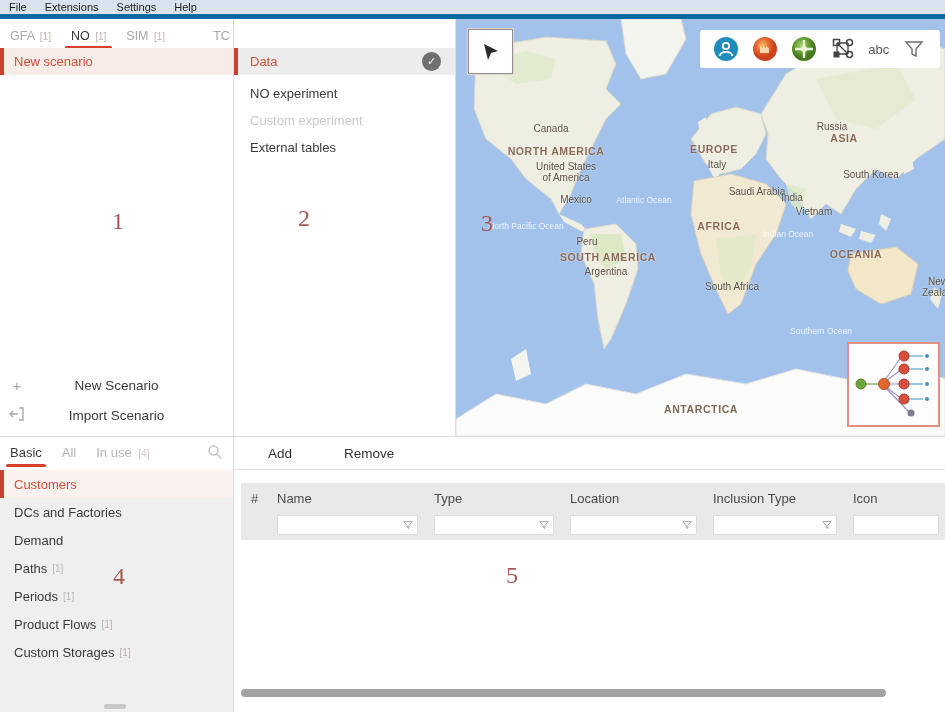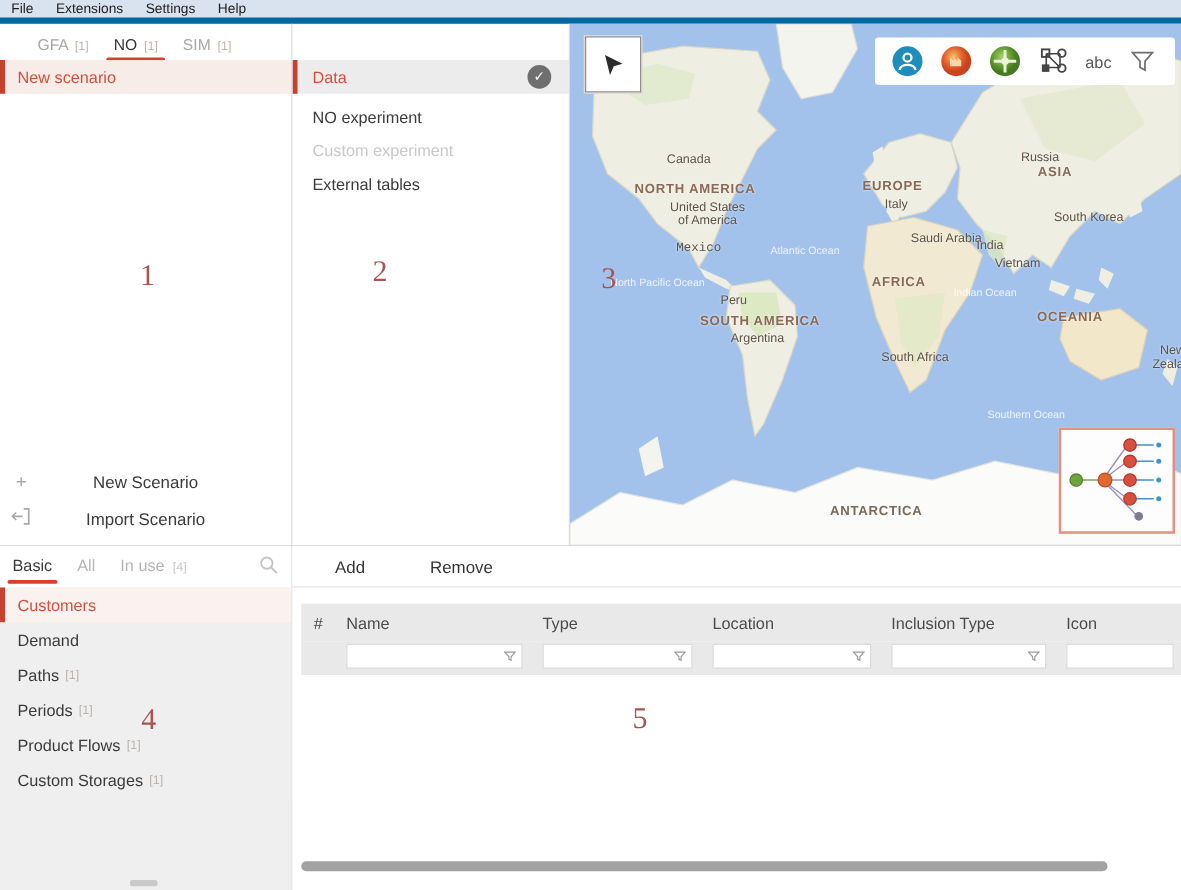--- a/index.html
+++ b/index.html
@@ -12,21 +12,21 @@
     background:#d9e3f0; border-bottom:5px solid #0369a1; display:flex; align-items:center;
     font-size:11px; color:#1c1c1c; }
   .menubar .mitem { padding:0 9px; cursor:default; }
 
   
   .vdiv { position:absolute; width:1px; background:#dddddd; }
   .hdiv { position:absolute; height:1px; background:#dddddd; }
 
   
   .scen-tabs { position:absolute; left:0; top:25px; width:233px; height:23px; background:#fff;
-    display:flex; align-items:center; font-size:12.5px; overflow:hidden; white-space:nowrap;padding-left:20px; }
+    display:flex; align-items:center; font-size:12.5px; overflow:hidden; white-space:nowrap; }
   .stab { padding:2px 10px 4px 10px; color:#a7a7a7; position:relative; flex:0 0 auto; }
   .stab .cnt { font-size:10px; color:#c4b4b0; margin-left:2px; }
   .stab.active { color:#333; }
   .stab.active::after { content:""; position:absolute; left:4px; right:4px; bottom:-2px;
     height:3px; background:#d8402c; border-radius:2px; }
 
   
   .lrow { height:27px; display:flex; align-items:center; padding-left:14px;
     font-size:13px; color:#3a3a3a; position:relative; }
   .lrow .cnt { font-size:10px; color:#bdb3af; margin-left:5px; }
@@ -214,21 +214,21 @@
     <div class="maplabel ml-cont" style="left:152px; top:238px;">SOUTH AMERICA</div>
     <div class="maplabel ml-cont" style="left:258px; top:130px;">EUROPE</div>
     <div class="maplabel ml-cont" style="left:388px; top:119px;">ASIA</div>
     <div class="maplabel ml-cont" style="left:263px; top:207px;">AFRICA</div>
     <div class="maplabel ml-cont" style="left:400px; top:235px;">OCEANIA</div>
     <div class="maplabel ml-cont ml-ant" style="left:245px; top:390px;">ANTARCTICA</div>
 
     <div class="maplabel ml-country" style="left:95px; top:109px;">Canada</div>
     <div class="maplabel ml-country" style="left:110px; top:147px;">United States</div>
     <div class="maplabel ml-country" style="left:110px; top:158px;">of America</div>
-    <div class="maplabel ml-country" style="left:103px; top:180px;font-family:Liberation Mono, monospace;">Mexico</div>
+    <div class="maplabel ml-country" style="left:120px; top:180px;">Mexico</div>
     <div class="maplabel ml-country" style="left:131px; top:222px;">Peru</div>
     <div class="maplabel ml-country" style="left:150px; top:252px;">Argentina</div>
     <div class="maplabel ml-country" style="left:261px; top:145px;">Italy</div>
     <div class="maplabel ml-country" style="left:376px; top:107px;">Russia</div>
     <div class="maplabel ml-country" style="left:415px; top:155px;">South Korea</div>
     <div class="maplabel ml-country" style="left:301px; top:172px;">Saudi Arabia</div>
     <div class="maplabel ml-country" style="left:336px; top:178px;">India</div>
     <div class="maplabel ml-country" style="left:358px; top:192px;">Vietnam</div>
     <div class="maplabel ml-country" style="left:276px; top:267px;text-align:right;">South Africa</div>
     <div class="maplabel ml-country" style="left:482px; top:262px;">New</div>
@@ -335,20 +335,23 @@
         <path d="M10,10 L14.5,14.5" stroke="#c4c4c4" stroke-width="1.5"></path>
       </svg>
     </span>
   </div>
 
   <div class="panel4">
     <div class="lrow sel">
       <span>Customers</span>
     </div>
     <div class="lrow">
+      <span>DCs and Factories</span>
+    </div>
+    <div class="lrow">
       <span>Demand</span>
     </div>
     <div class="lrow">
       <span>Paths</span>
       <span class="cnt">[1]</span>
     </div>
     <div class="lrow">
       <span>Periods</span>
       <span class="cnt">[1]</span>
     </div>

